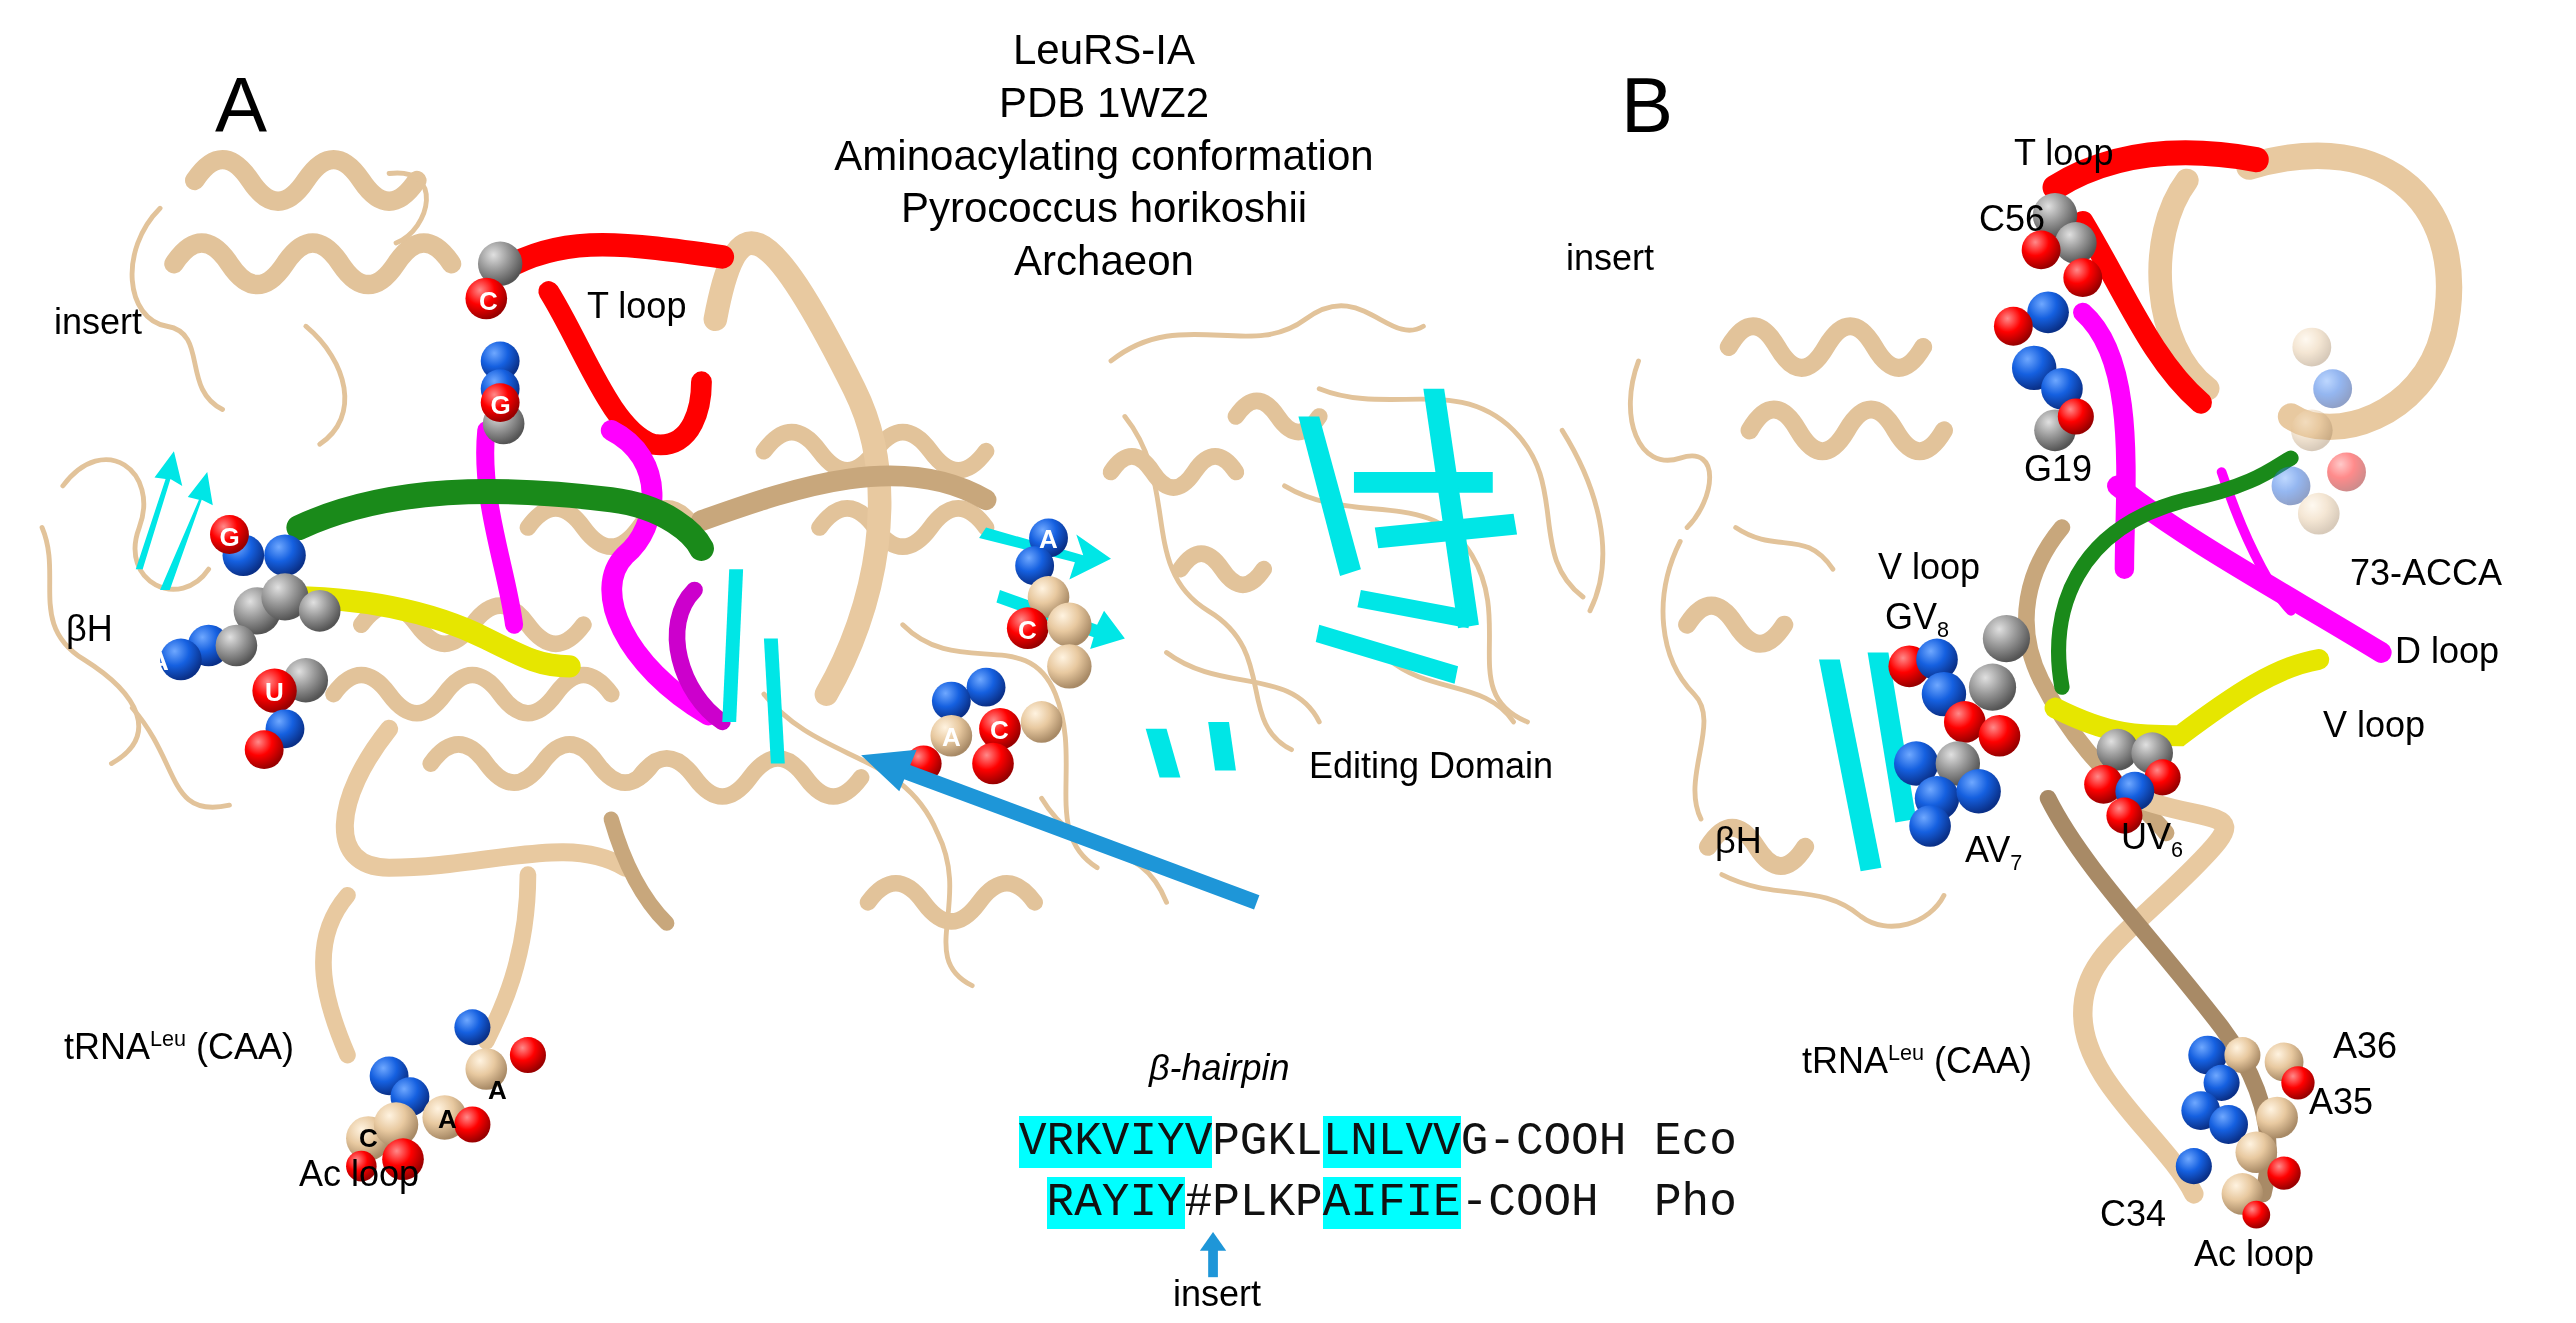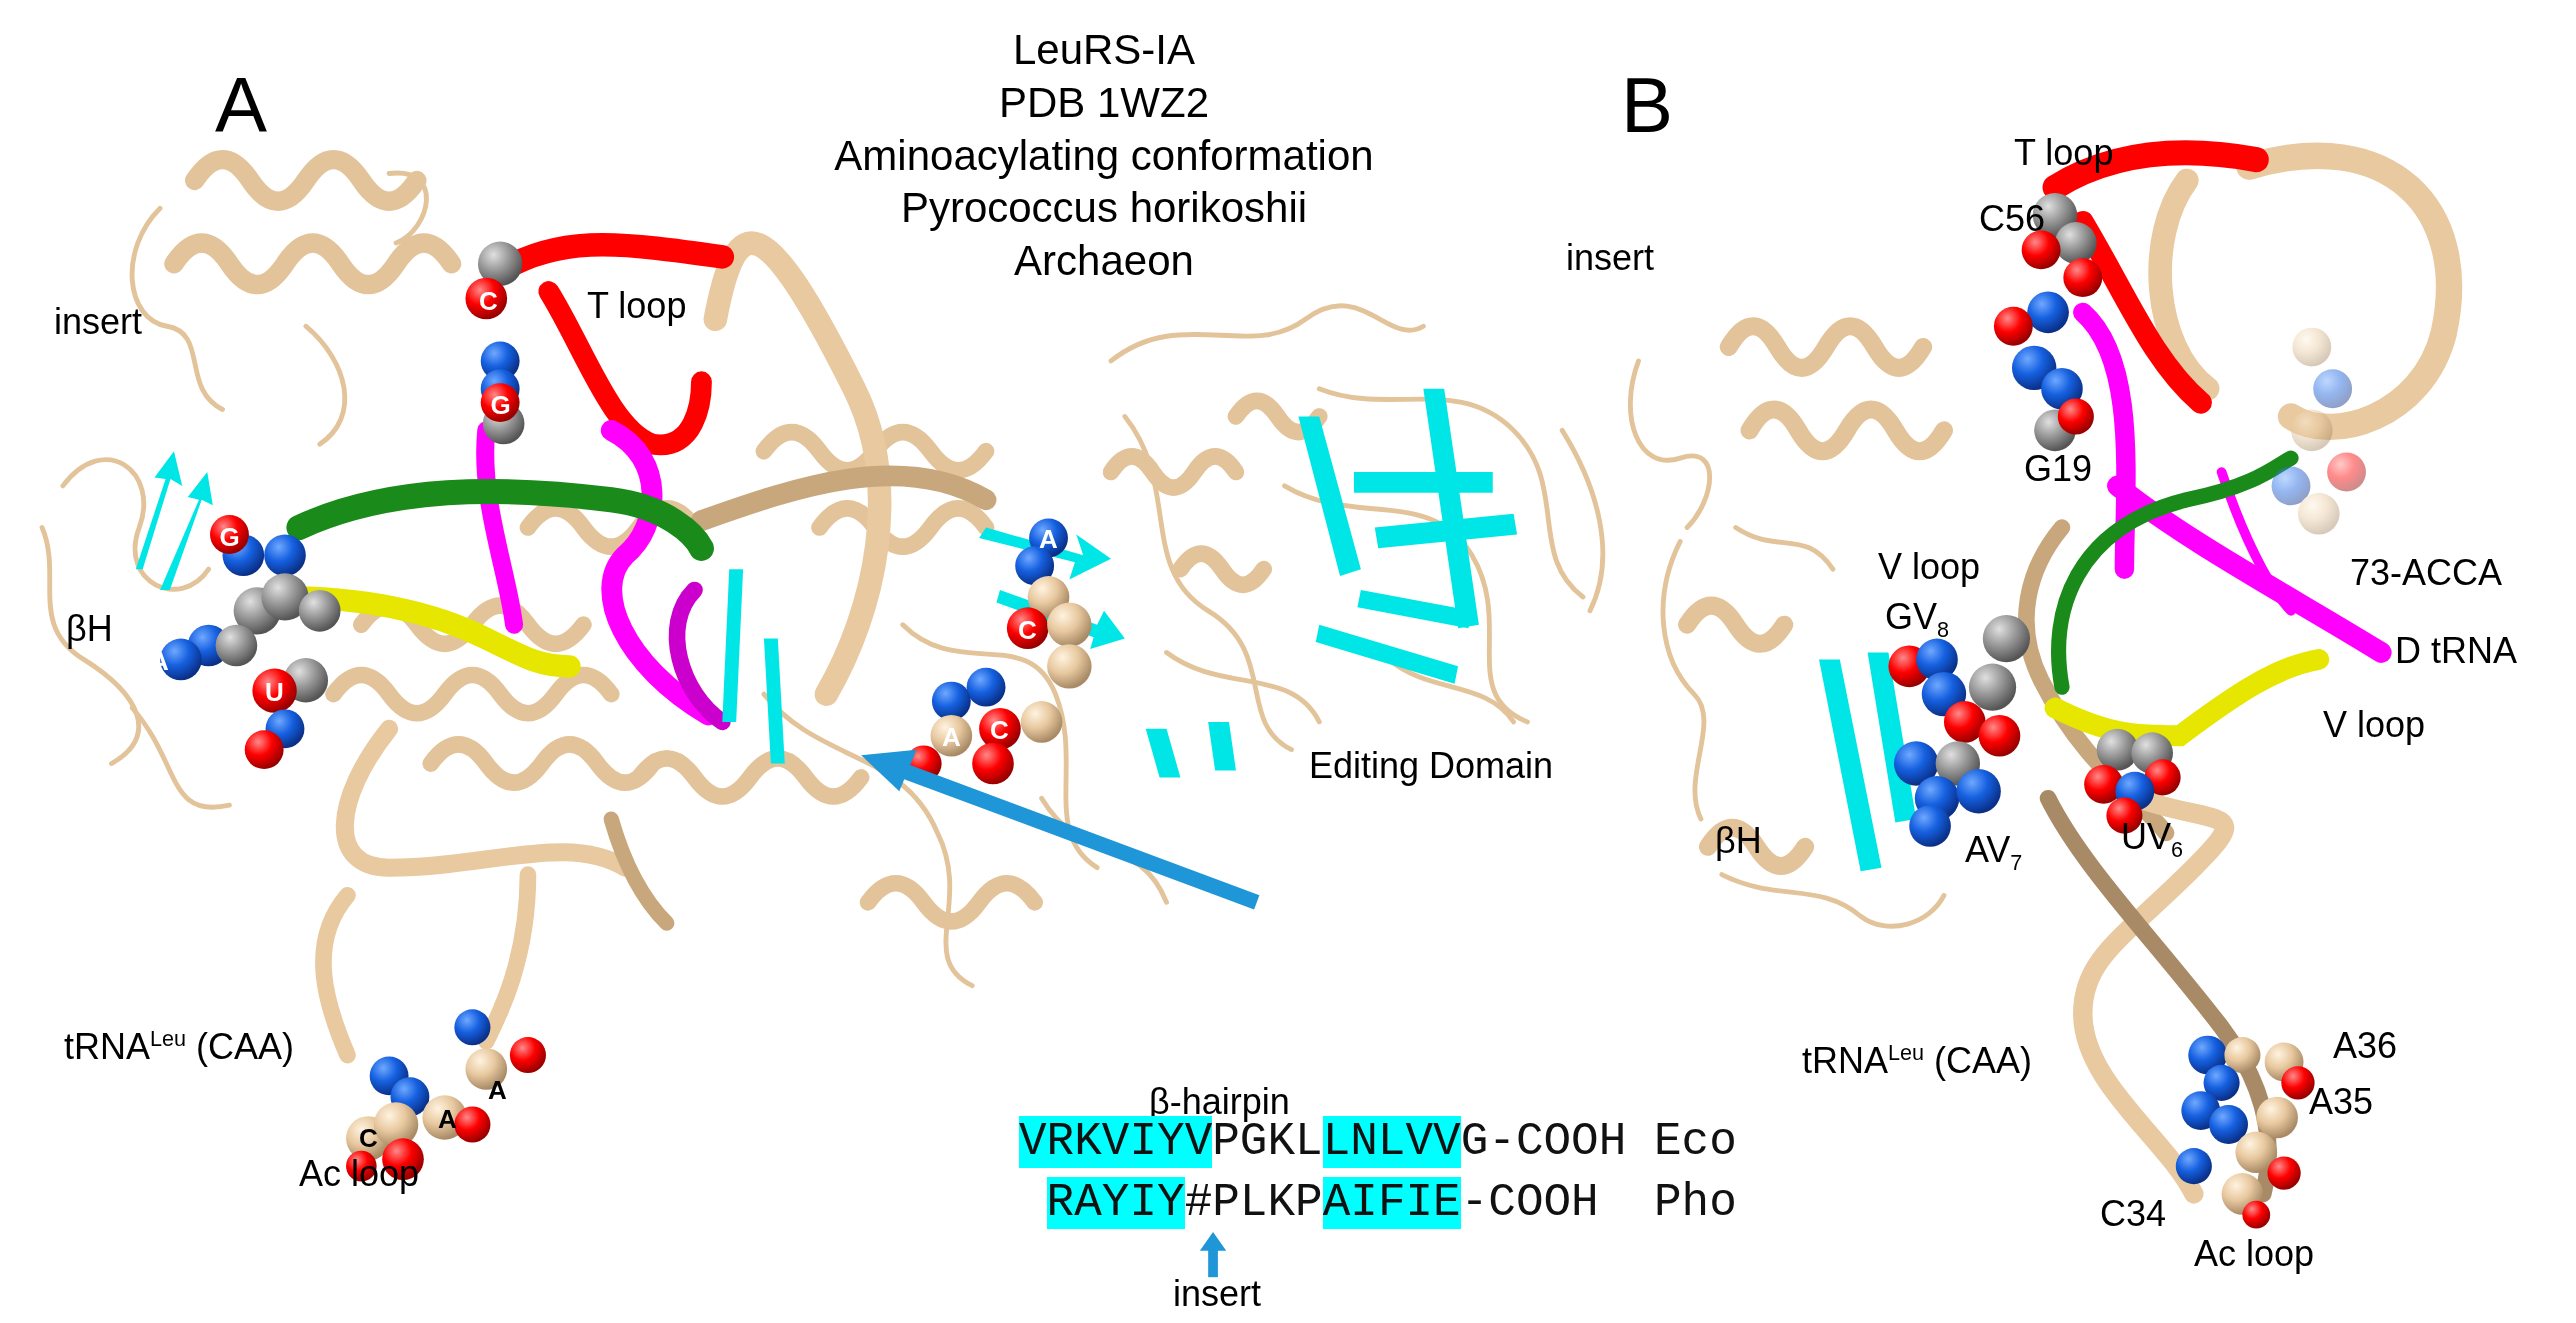--- a/index.html
+++ b/index.html
@@ -295,34 +295,34 @@
     <div class="lbl title-line" style="top:240px;">Archaeon</div>
   </div>
 
   <div class="lbl label" style="left:54px; top:304px;">insert</div>
   <div class="lbl label" style="left:587px; top:288px;">T loop</div>
   <div class="lbl label" style="left:66px; top:611px;">βH</div>
   <div class="lbl label" style="left:1309px; top:748px;">Editing Domain</div>
   <div class="lbl label" style="left:64px; top:1028px;"><span>tRNA</span><sup>Leu</sup><span> (CAA)</span></div>
   <div class="lbl label" style="left:299px; top:1156px;">Ac loop</div>
 
-  <div class="lbl label" style="left:1149px; top:1084px;">β-hairpin</div>
+  <div class="lbl label" style="left:1149px; top:1050px;font-style:italic;">β-hairpin</div>
   <div class="seq" style="left:1019px; top:1180px;"><span> </span><span class="hl">RAYIY</span><span>#PLKP</span><span class="hl">AIFIE</span><span>-COOH</span><span>  </span><span>Pho</span></div>
   <div class="seq" style="left:1019px; top:1119px;"><span></span><span class="hl">VRKVIYV</span><span>PGKL</span><span class="hl">LNLVV</span><span>G-COOH</span><span> </span><span>Eco</span></div>
   <div class="lbl label" style="left:1173px; top:1276px;">insert</div>
 
   <div class="lbl panel-letter" style="left:1621px; top:66px;">B</div>
   <div class="lbl label" style="left:2014px; top:135px;">T loop</div>
   <div class="lbl label" style="left:1979px; top:201px;">C56</div>
   <div class="lbl label" style="left:1566px; top:240px;">insert</div>
   <div class="lbl label" style="left:2024px; top:451px;">G19</div>
   <div class="lbl label" style="left:1878px; top:549px;">V loop</div>
   <div class="lbl label" style="left:1885px; top:599px;"><span>GV</span><sub>8</sub></div>
   <div class="lbl label" style="left:2350px; top:555px;">73-ACCA</div>
-  <div class="lbl label" style="left:2395px; top:633px;">D tRNA</div>
+  <div class="lbl label" style="left:2395px; top:633px;">D loop</div>
   <div class="lbl label" style="left:2323px; top:707px;">V loop</div>
   <div class="lbl label" style="left:1715px; top:823px;">βH</div>
   <div class="lbl label" style="left:1965px; top:832px;"><span>AV</span><sub>7</sub></div>
   <div class="lbl label" style="left:2121px; top:819px;"><span>UV</span><sub>6</sub></div>
   <div class="lbl label" style="left:1802px; top:1042px;"><span>tRNA</span><sup>Leu</sup><span> (CAA)</span></div>
   <div class="lbl label" style="left:2333px; top:1028px;">A36</div>
   <div class="lbl label" style="left:2309px; top:1084px;">A35</div>
   <div class="lbl label" style="left:2100px; top:1196px;">C34</div>
   <div class="lbl label" style="left:2194px; top:1236px;">Ac loop</div>
 

